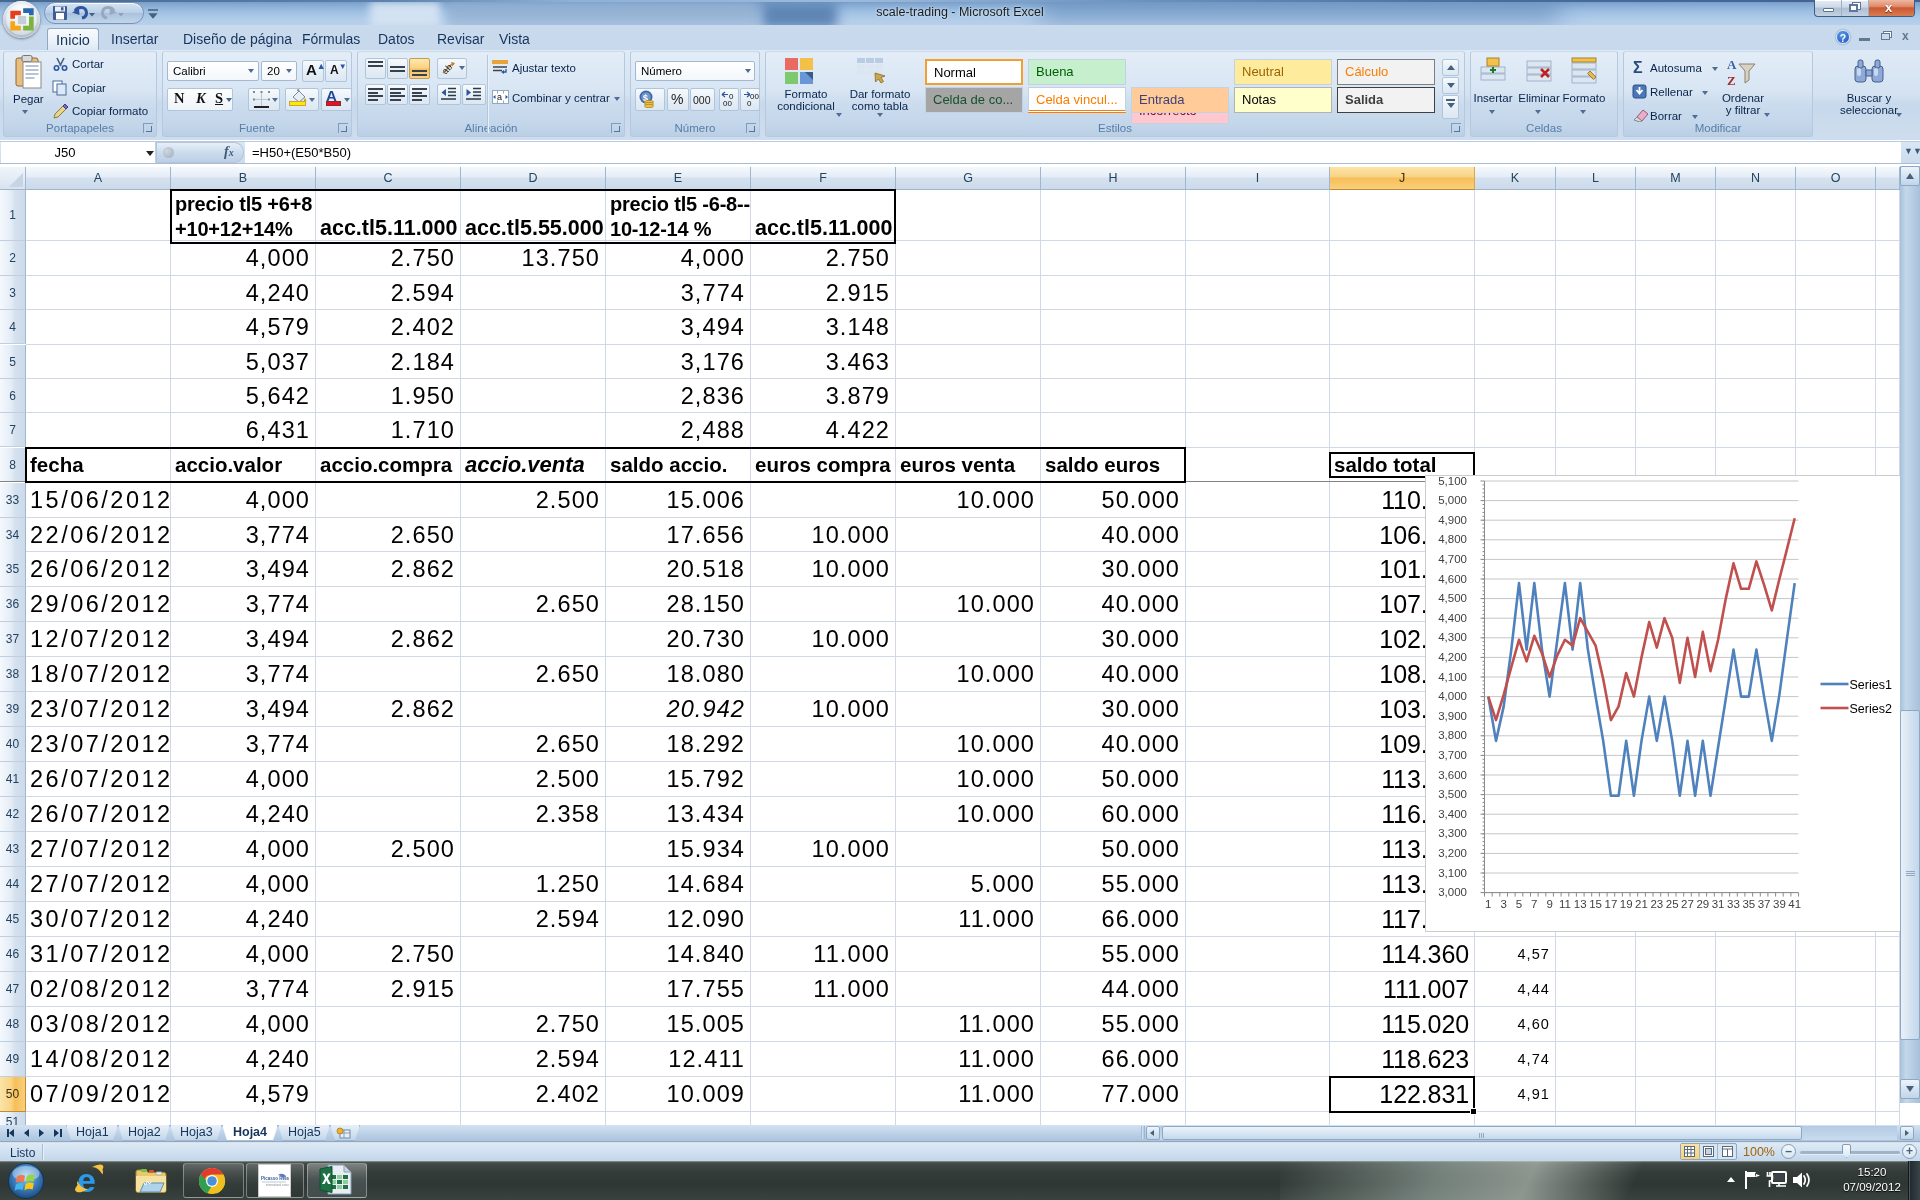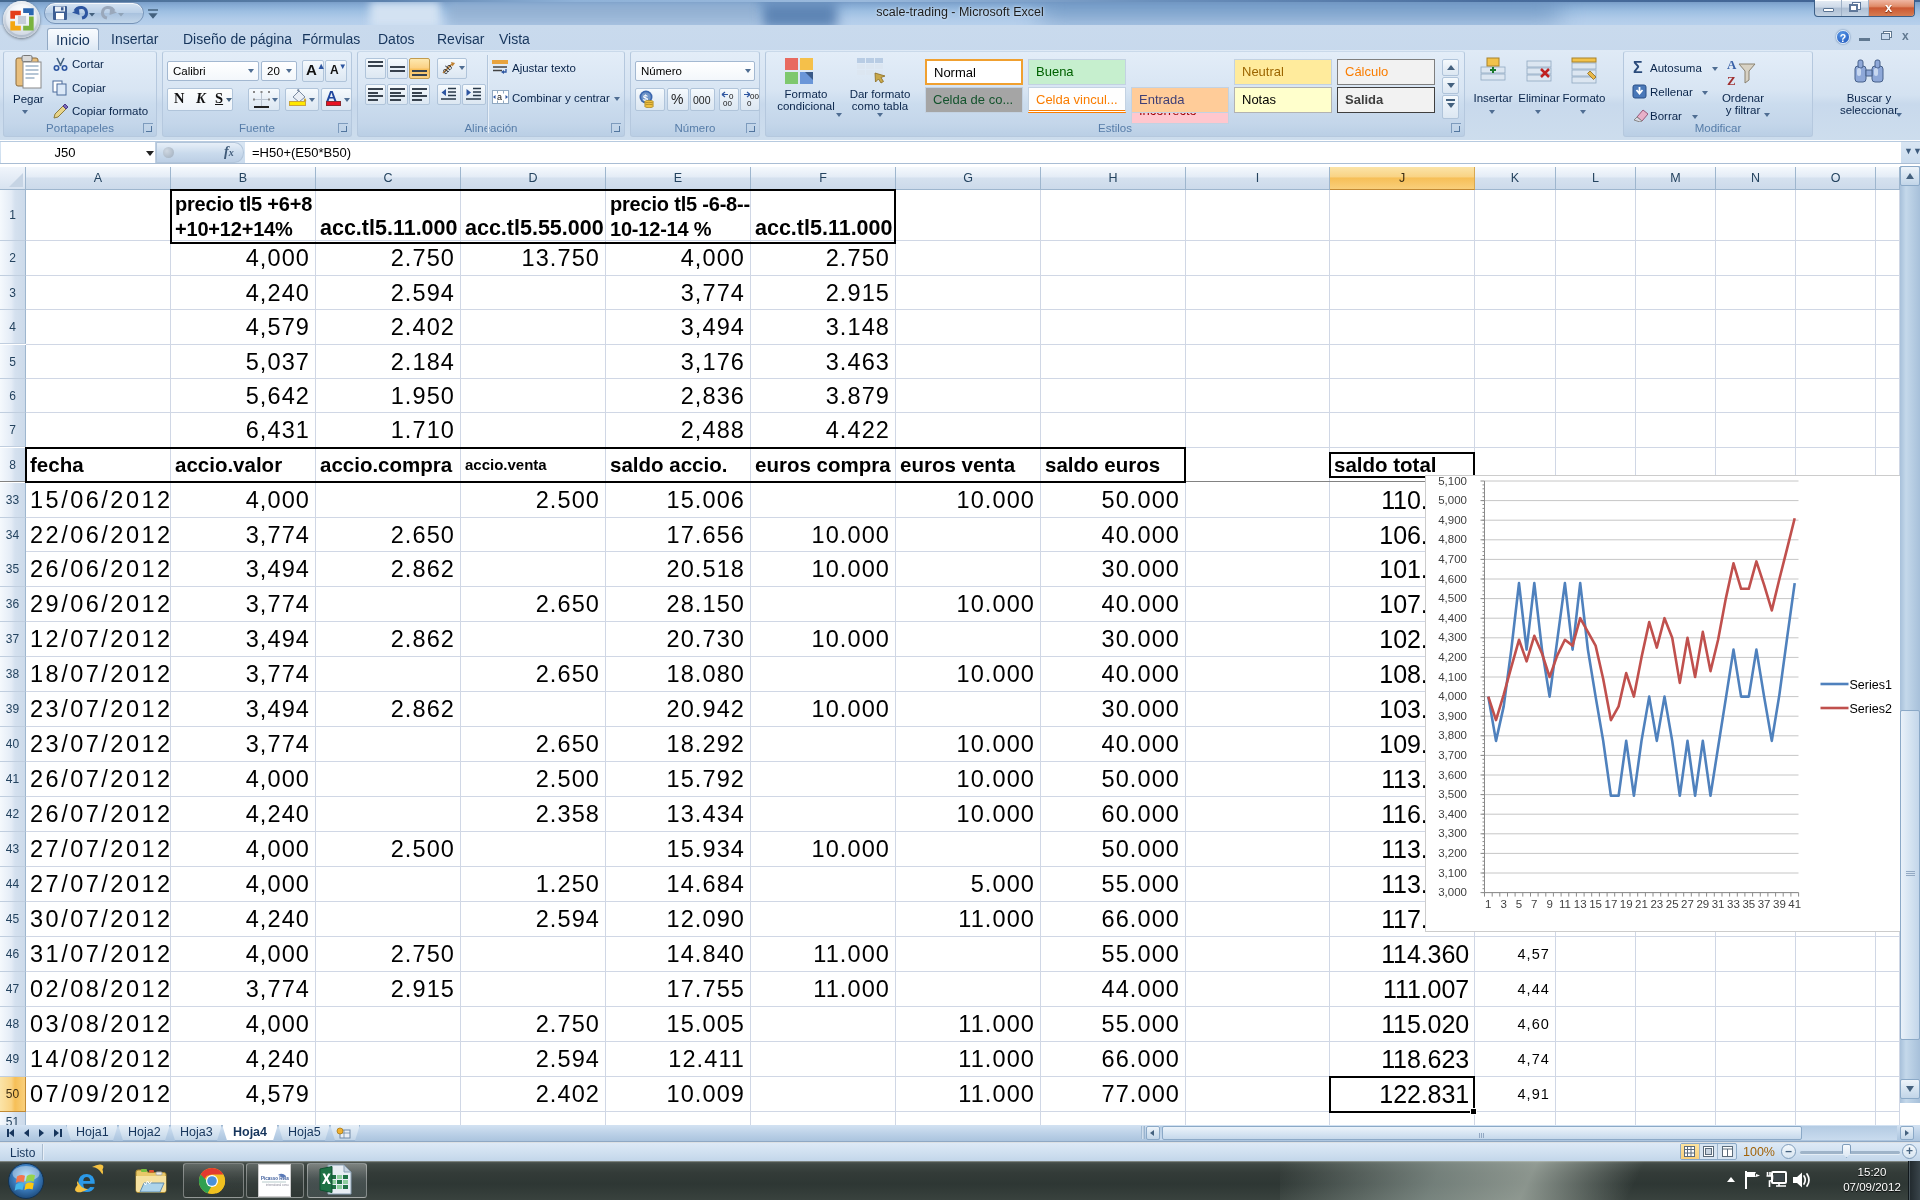--- a/index.html
+++ b/index.html
@@ -397,20 +397,23 @@
 <div class="stcell" style="left:1131px;top:87px;width:98px;color:#3f3f76;background:#ffcc99;">Entrada</div>
 <div class="stcell" style="left:1234px;top:87px;width:98px;color:#000;background:#ffffcc;border:1px solid #b2b2b2;">Notas</div>
 <div class="stcell" style="left:1337px;top:87px;width:98px;color:#3f3f3f;background:#f2f2f2;border:1px solid #3f3f3f;font-weight:bold;">Salida</div>
 <div class="sbtn" style="left:1442px;top:59px;width:17px;height:17px"></div>
     <div class="sbtn" style="left:1442px;top:77px;width:17px;height:17px"></div>
     <div class="sbtn" style="left:1442px;top:95px;width:17px;height:24px"></div>
 <div class="tri" style="left:1447px;top:65px;border-left:4px solid transparent;border-right:4px solid transparent;border-bottom:5px solid #44617e"></div>
 <div class="tri" style="left:1447px;top:83px;border-left:4px solid transparent;border-right:4px solid transparent;border-top:5px solid #44617e"></div>
 <div class="ab" style="left:1446px;top:99px;width:9px;height:2px;background:#44617e"></div>
     <div class="tri" style="left:1447px;top:103px;border-left:4px solid transparent;border-right:4px solid transparent;border-top:5px solid #44617e"></div>
+<div class="rgroup" style="left:1470px;width:148px">
+      <div class="glabel">Celdas</div>
+    </div>
 <svg class="ab" style="left:1479px;top:57px" width="28" height="28" viewBox="0 0 28 28">
       <g fill="#dce6f1" stroke="#90a8c0" stroke-width="0.8">
         <rect x="2" y="10" width="24" height="6"></rect>
         <rect x="2" y="17" width="24" height="6"></rect>
       </g>
       <rect x="8" y="1" width="12" height="8" fill="#f2c24a" stroke="#a8822a"></rect>
       <path d="M14 10 v6 m-3-3 h6" stroke="#1a7a2a" stroke-width="2"></path>
     </svg>
 <div class="rbtn-txt" style="left:1469px;top:92px;width:48px;text-align:center">Insertar</div>
 <div class="cardn" style="left:1489px;top:110px"></div>
@@ -602,21 +605,21 @@
 <div class="cell num" style="left:318px;top:378.8px;width:141px;height:34.3px;line-height:34.3px;">1.950</div>
 <div class="cell num" style="left:608px;top:378.8px;width:141px;height:34.3px;line-height:34.3px;">2,836</div>
 <div class="cell num" style="left:753px;top:378.8px;width:141px;height:34.3px;line-height:34.3px;">3.879</div>
 <div class="cell num" style="left:173px;top:413.1px;width:141px;height:34.4px;line-height:34.4px;">6,431</div>
 <div class="cell num" style="left:318px;top:413.1px;width:141px;height:34.4px;line-height:34.4px;">1.710</div>
 <div class="cell num" style="left:608px;top:413.1px;width:141px;height:34.4px;line-height:34.4px;">2,488</div>
 <div class="cell num" style="left:753px;top:413.1px;width:141px;height:34.4px;line-height:34.4px;">4.422</div>
 <div class="cell bold" style="left:28px;top:447.5px;width:141px;height:34.4px;line-height:34.4px;font-size:20.5px;text-align:left;padding-left:2px;">fecha</div>
 <div class="cell bold" style="left:173px;top:447.5px;width:141px;height:34.4px;line-height:34.4px;font-size:20.5px;text-align:left;padding-left:2px;">accio.valor</div>
 <div class="cell bold" style="left:318px;top:447.5px;width:141px;height:34.4px;line-height:34.4px;font-size:20.5px;text-align:left;padding-left:2px;">accio.compra</div>
-<div class="cell bold" style="left:463px;top:447.5px;width:141px;height:34.4px;line-height:34.4px;font-size:15px;text-align:left;padding-left:2px;">accio.venta</div>
+<div class="cell bold" style="left:463px;top:447.5px;width:141px;height:34.4px;line-height:34.4px;font-size:22px;text-align:left;padding-left:2px;font-style:italic;">accio.venta</div>
 <div class="cell bold" style="left:608px;top:447.5px;width:141px;height:34.4px;line-height:34.4px;font-size:20.5px;text-align:left;padding-left:2px;">saldo accio.</div>
 <div class="cell bold" style="left:753px;top:447.5px;width:141px;height:34.4px;line-height:34.4px;font-size:20.5px;text-align:left;padding-left:2px;">euros compra</div>
 <div class="cell bold" style="left:898px;top:447.5px;width:141px;height:34.4px;line-height:34.4px;font-size:20.5px;text-align:left;padding-left:2px;">euros venta</div>
 <div class="cell bold" style="left:1043px;top:447.5px;width:141px;height:34.4px;line-height:34.4px;font-size:20.5px;text-align:left;padding-left:2px;">saldo euros</div>
 <div class="cell bold" style="left:1332px;top:447.5px;width:141px;height:34.4px;line-height:34.4px;font-size:20.5px;text-align:left;padding-left:2px;">saldo total</div>
 <div class="cell dt" style="left:28px;top:482.5px;width:141px;height:35.0px;line-height:35.0px;text-align:left;padding-left:2px;">15/06/2012</div>
 <div class="cell num" style="left:173px;top:482.5px;width:141px;height:35.0px;line-height:35.0px;">4,000</div>
 <div class="cell num" style="left:463px;top:482.5px;width:141px;height:35.0px;line-height:35.0px;">2.500</div>
 <div class="cell num" style="left:608px;top:482.5px;width:141px;height:35.0px;line-height:35.0px;">15.006</div>
 <div class="cell num" style="left:898px;top:482.5px;width:141px;height:35.0px;line-height:35.0px;">10.000</div>
@@ -659,21 +662,21 @@
 <div class="cell num" style="left:173px;top:657.4px;width:141px;height:35.0px;line-height:35.0px;">3,774</div>
 <div class="cell num" style="left:463px;top:657.4px;width:141px;height:35.0px;line-height:35.0px;">2.650</div>
 <div class="cell num" style="left:608px;top:657.4px;width:141px;height:35.0px;line-height:35.0px;">18.080</div>
 <div class="cell num" style="left:898px;top:657.4px;width:141px;height:35.0px;line-height:35.0px;">10.000</div>
 <div class="cell num" style="left:1043px;top:657.4px;width:141px;height:35.0px;line-height:35.0px;">40.000</div>
 <div class="cell num jj" style="left:1332px;top:657.4px;width:141px;height:35.0px;line-height:35.0px;font-size:25px;">108.234</div>
 <div class="cell num" style="left:1477px;top:657.4px;width:77px;height:35.0px;line-height:35.0px;font-size:14.5px;">4,33</div>
 <div class="cell dt" style="left:28px;top:692.3px;width:141px;height:35.0px;line-height:35.0px;text-align:left;padding-left:2px;">23/07/2012</div>
 <div class="cell num" style="left:173px;top:692.3px;width:141px;height:35.0px;line-height:35.0px;">3,494</div>
 <div class="cell num" style="left:318px;top:692.3px;width:141px;height:35.0px;line-height:35.0px;">2.862</div>
-<div class="cell num" style="left:608px;top:692.3px;width:141px;height:35.0px;line-height:35.0px;">20.942</div>
+<div class="cell num" style="left:608px;top:692.3px;width:141px;height:35.0px;line-height:35.0px;font-style:italic;">20.942</div>
 <div class="cell num" style="left:753px;top:692.3px;width:141px;height:35.0px;line-height:35.0px;">10.000</div>
 <div class="cell num" style="left:1043px;top:692.3px;width:141px;height:35.0px;line-height:35.0px;">30.000</div>
 <div class="cell num jj" style="left:1332px;top:692.3px;width:141px;height:35.0px;line-height:35.0px;font-size:25px;">103.171</div>
 <div class="cell num" style="left:1477px;top:692.3px;width:77px;height:35.0px;line-height:35.0px;font-size:14.5px;">4,13</div>
 <div class="cell dt" style="left:28px;top:727.3px;width:141px;height:35.0px;line-height:35.0px;text-align:left;padding-left:2px;">23/07/2012</div>
 <div class="cell num" style="left:173px;top:727.3px;width:141px;height:35.0px;line-height:35.0px;">3,774</div>
 <div class="cell num" style="left:463px;top:727.3px;width:141px;height:35.0px;line-height:35.0px;">2.650</div>
 <div class="cell num" style="left:608px;top:727.3px;width:141px;height:35.0px;line-height:35.0px;">18.292</div>
 <div class="cell num" style="left:898px;top:727.3px;width:141px;height:35.0px;line-height:35.0px;">10.000</div>
 <div class="cell num" style="left:1043px;top:727.3px;width:141px;height:35.0px;line-height:35.0px;">40.000</div>

